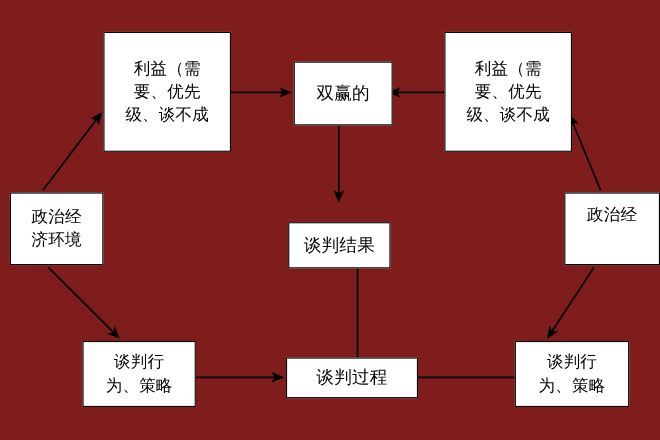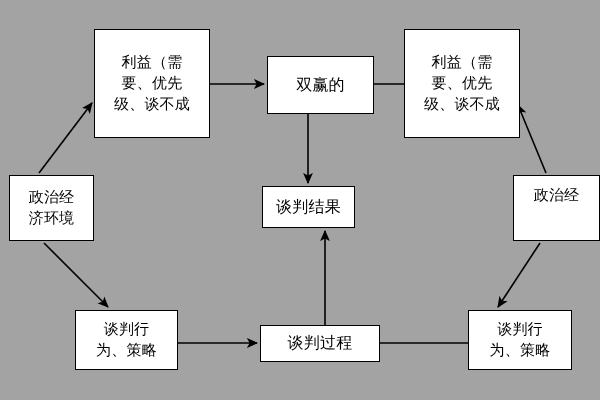--- a/index.html
+++ b/index.html
@@ -4,21 +4,21 @@
 <style>
   html, body {
     margin: 0;
     padding: 0;
     background: #ffffff;
   }
   #canvas {
     position: relative;
     width: 600px;
     height: 400px;
-    background: #a3a3a3;
+    background: #7f1d1d;
     overflow: hidden;
     font-family: "DejaVu Sans", "Liberation Sans", sans-serif;
   }
   svg.edge-layer {
     position: absolute;
     left: 0;
     top: 0;
     width: 600px;
     height: 400px;
     pointer-events: none;
@@ -38,24 +38,24 @@
     text-align: center;
     color: #000000;
     font-size: 15px;
     line-height: 1.42;
     letter-spacing: 0.2px;
     white-space: pre-line;
     padding: 0 2px;
   }
   
   #node-interest-left  { left: 94px;  top: 29px;  width: 116px; height: 109px; }
-  #node-winwin         { left: 267px; top: 56px;  width: 107px;  height: 58px;  }
+  #node-winwin         { left: 267px; top: 56px;  width: 90px;  height: 58px;  }
   #node-interest-right { left: 404px; top: 29px;  width: 116px; height: 109px; }
   #node-env-left       { left: 9px;   top: 175px; width: 85px;  height: 66px;  }
-  #node-result         { left: 262px; top: 186px; width: 93px;  height: 42px;  }
+  #node-result         { left: 262px; top: 202px; width: 93px;  height: 42px;  }
   #node-env-right      { left: 513px; top: 175px; width: 87px;  height: 66px;  }
   #node-behavior-left  { left: 75px;  top: 310px; width: 103px; height: 60px;  }
   #node-process        { left: 260px; top: 325px; width: 120px; height: 37px;  }
   #node-behavior-right { left: 468px; top: 310px; width: 104px; height: 60px;  }
 
   
   #node-winwin .node-label,
   #node-result .node-label,
   #node-process .node-label { font-size: 16px; }
   #node-env-right .node-label { align-self: flex-start; margin-top: 9px; }

